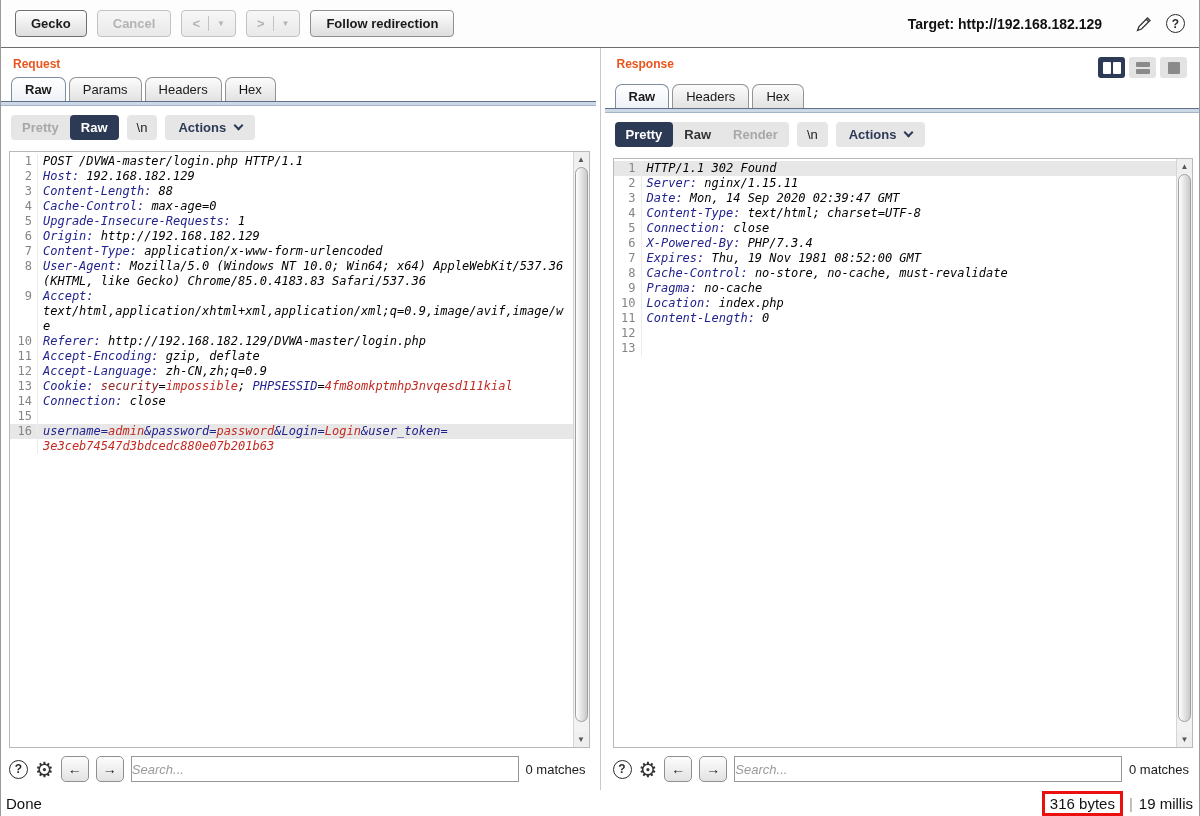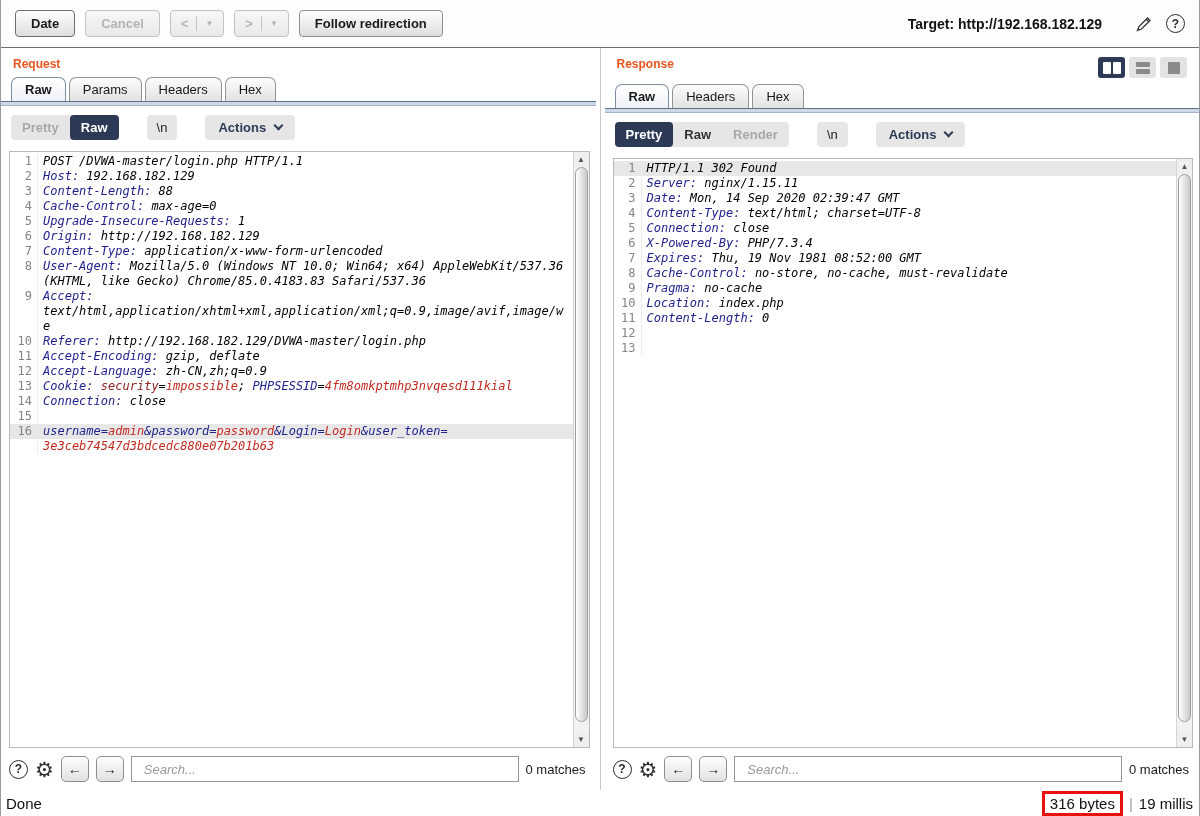--- a/index.html
+++ b/index.html
@@ -46,21 +46,21 @@
 
   
   .tabstrip { flex:none; display:flex; padding:0 0 0 10px; }
   .tab { padding:4px 13px 4px 13px; margin-right:3px; font-size:13px; color:#1a1a1a;
          background:linear-gradient(#fcfcfc,#e2e2e2); border:1px solid #939393; border-bottom:none;
          border-radius:7px 7px 0 0; cursor:pointer; }
   .tab.selected { background:linear-gradient(#ffffff,#eef2f7); border-color:#7e8fa0; border-color:#7e8ea0; font-weight:bold; }
   .tab-underline { flex:none; height:5px; border-top:1px solid #5f7089; background:#ccd8e5; border-bottom:1px solid #a5b5c8; }
 
   
-  .subbar { flex:none; display:flex; align-items:center; padding:9px 10px; gap:28px; }
+  .subbar { flex:none; display:flex; align-items:center; padding:9px 10px; gap:8px; }
   .seg-group { display:inline-flex; background:#e6e6e6; border-radius:4px; }
   .seg { padding:5px 11px; font-size:13px; font-weight:bold; color:#333; border-radius:4px; cursor:pointer; }
   .seg.selected { background:#2d3a55; color:#fff; }
   .seg.disabled { color:#a8a8a8; cursor:default; }
   .mini-btn { background:#e6e6e6; border-radius:4px; padding:5px 10px; font-size:13px; color:#222; cursor:pointer; }
   .actions-btn { background:#e6e6e6; border-radius:4px; padding:5px 13px; font-size:13px; font-weight:bold;
                  color:#2d3a55; display:inline-flex; align-items:center; cursor:pointer; }
   .chevron { width:7px; height:7px; border-right:2px solid currentColor; border-bottom:2px solid currentColor;
              transform:rotate(45deg); margin-left:9px; margin-top:-4px; }
 
@@ -84,39 +84,39 @@
   .sb-thumb { flex:1; margin:0 1px 0 1px; background:linear-gradient(90deg,#ffffff,#c9c9c9);
               border:1px solid #9f9f9f; border-radius:8px; }
   .sb-gap { flex:none; height:10px; }
 
   
   .searchbar { flex:none; display:flex; align-items:center; gap:7px; padding:8px 10px 8px 8px; }
   .gear { font-size:21px; color:#333; line-height:1; cursor:pointer; }
   .nav-btn { width:28px; height:26px; display:inline-flex; align-items:center; justify-content:center;
              background:linear-gradient(#fdfdfd,#e2e2e2); border:1px solid #8f8f8f; border-radius:5px;
              font-size:14px; color:#222; cursor:pointer; }
-  .search-input { flex:1; height:26px; border:1px solid #979797; padding:0 12px; font-size:13px;
+  .search-input { flex:1; height:26px; border:1px solid #979797; padding:0 0; font-size:13px;
                   font-family:"Liberation Sans", sans-serif; color:#222; }
   .search-input::placeholder { color:#9a9a9a; font-style:italic; }
   .matches { font-size:13px; color:#1a1a1a; white-space:nowrap; }
 
   
   .statusbar { flex:none; height:26px; display:flex; align-items:center; justify-content:space-between;
                padding:0 6px 0 5px; font-size:15px; background:#fff; }
   .status-right { display:flex; align-items:center; gap:6px;justify-content:center; }
   .bytes-box { border:3px solid #ea1010; padding:1px 5px; color:#111; }
   .sep { color:#9a9a9a; }
 </style>
 </head>
 <body>
 
 <div class="app">
 
   <div class="topbar">
-    <button class="btn primary">Date</button>
+    <button class="btn primary">Gecko</button>
     <button class="btn disabled">Cancel</button>
     <button class="btn split disabled">
       <span>&lt;</span>
       <span class="split-divider"></span>
       <span class="split-caret">▼</span>
     </button>
     <button class="btn split disabled">
       <span>&gt;</span>
       <span class="split-divider"></span>
       <span class="split-caret">▼</span>

